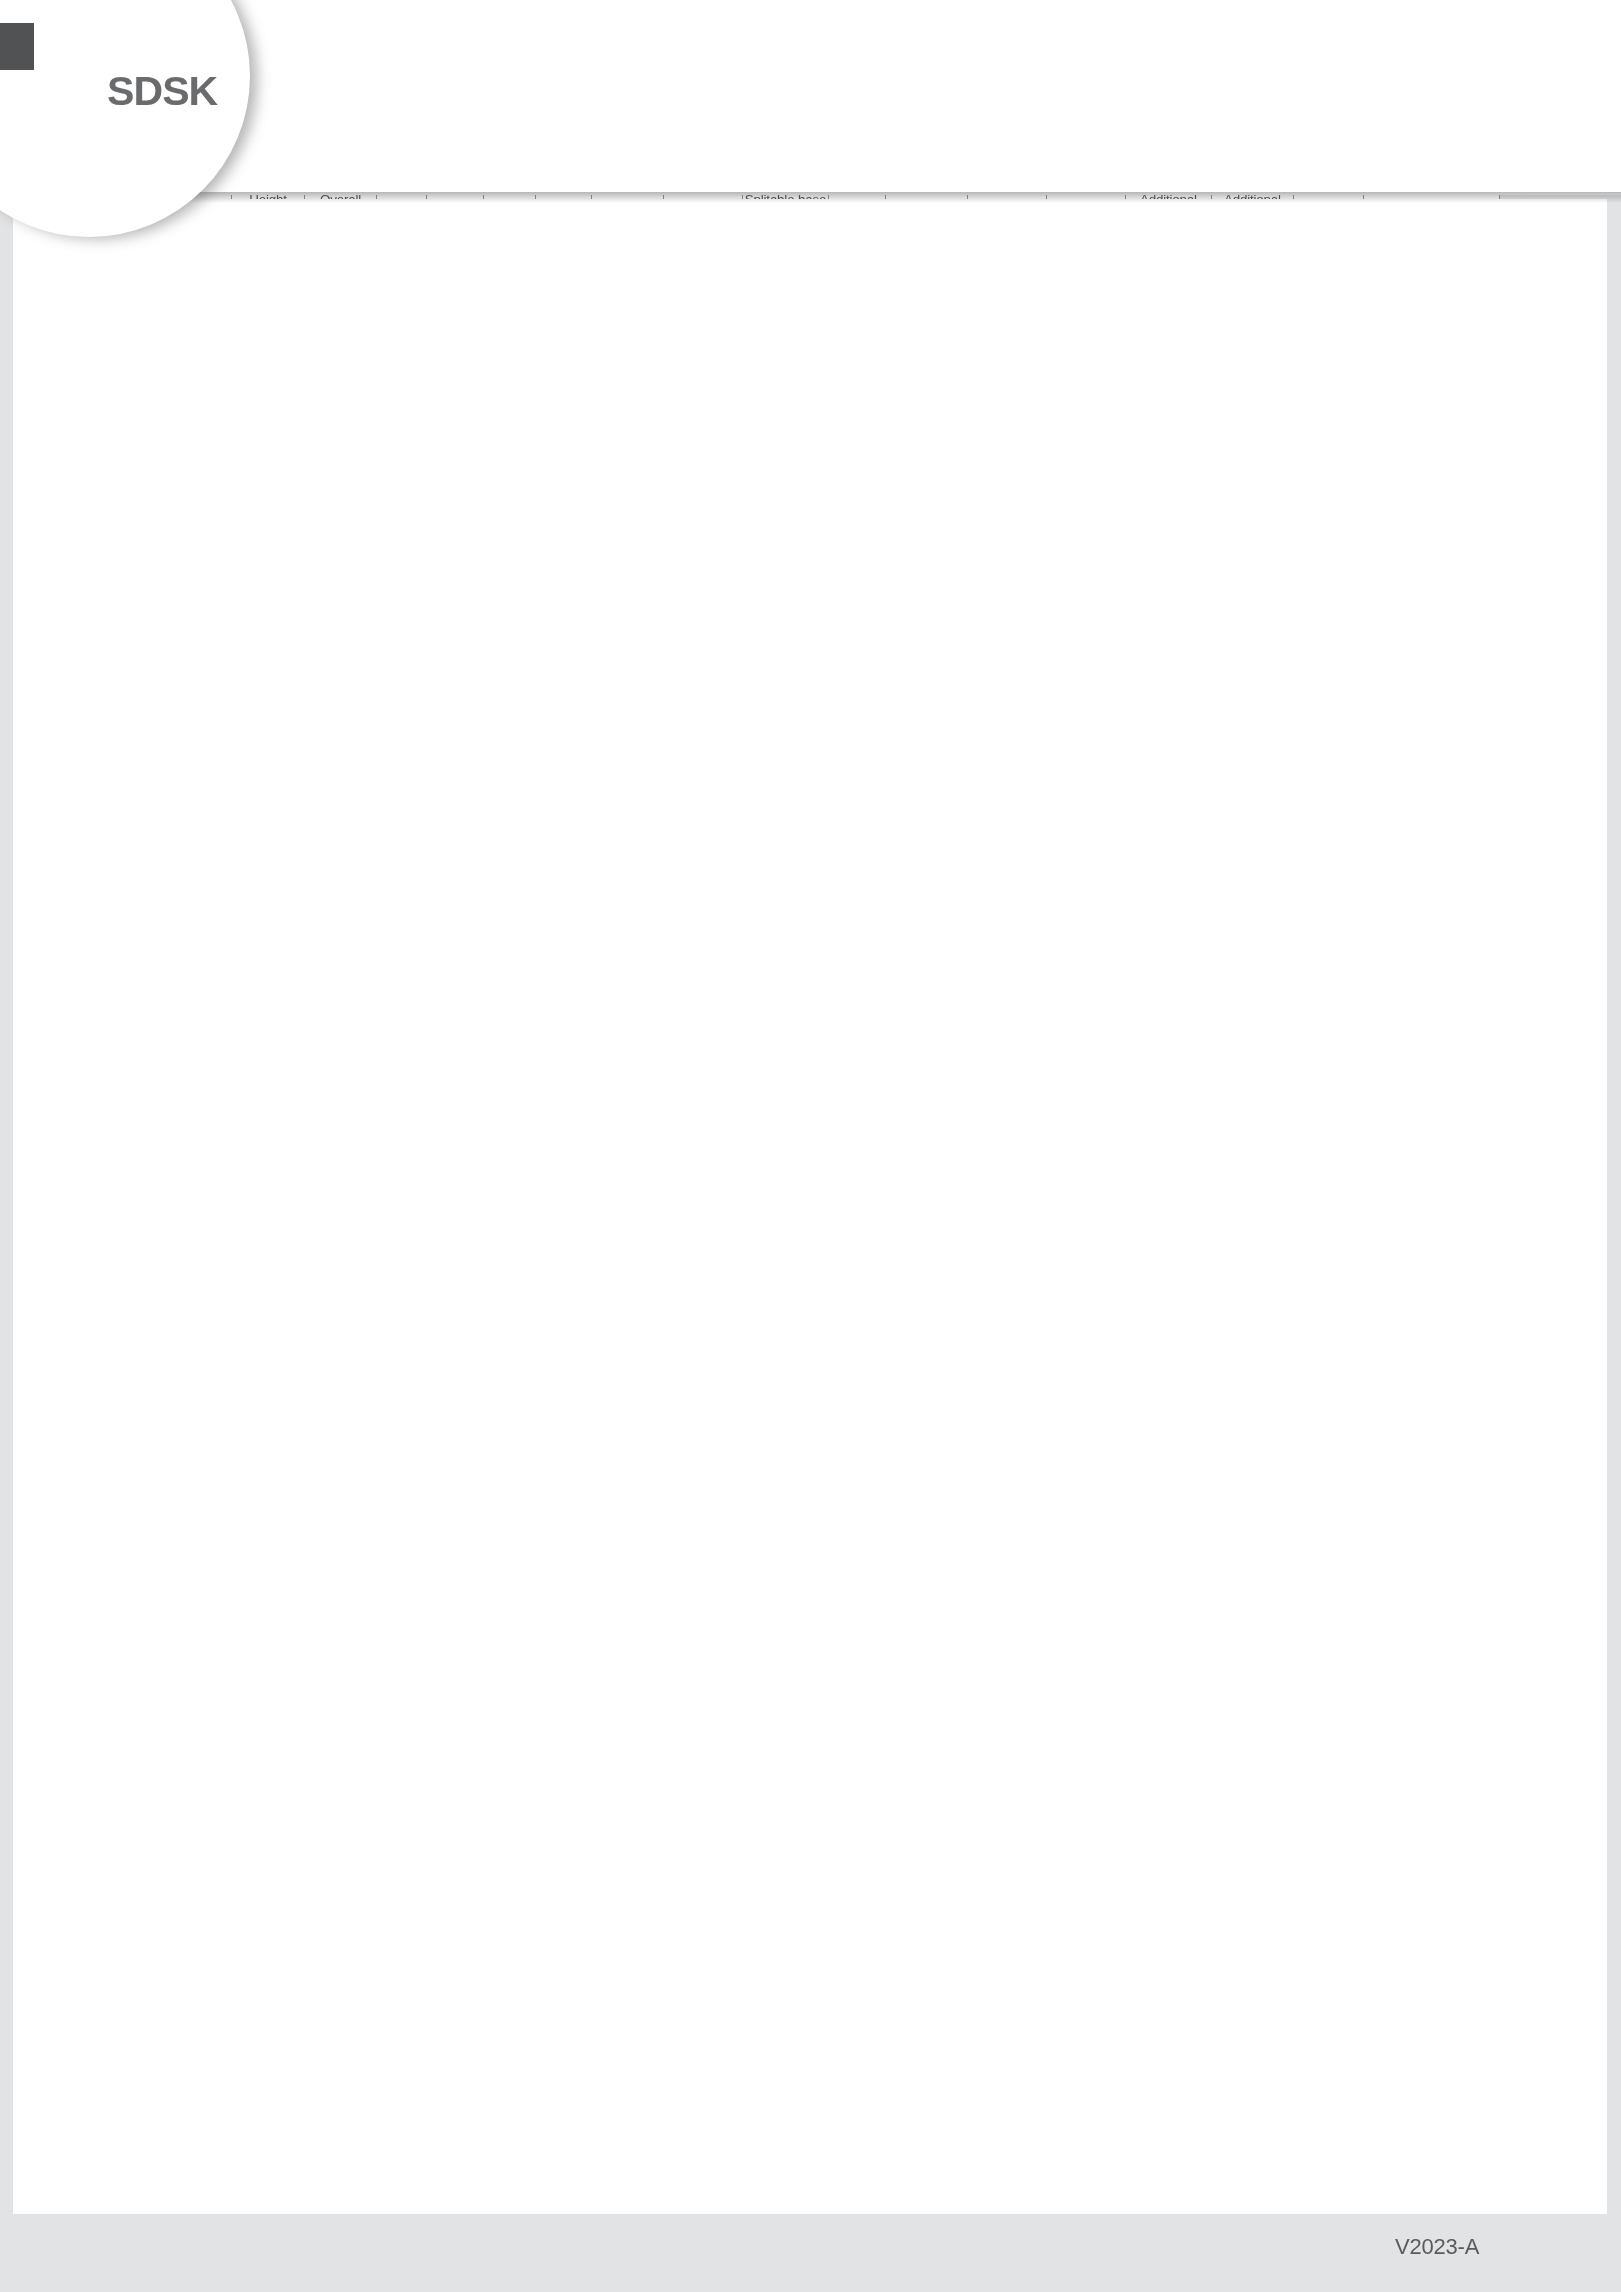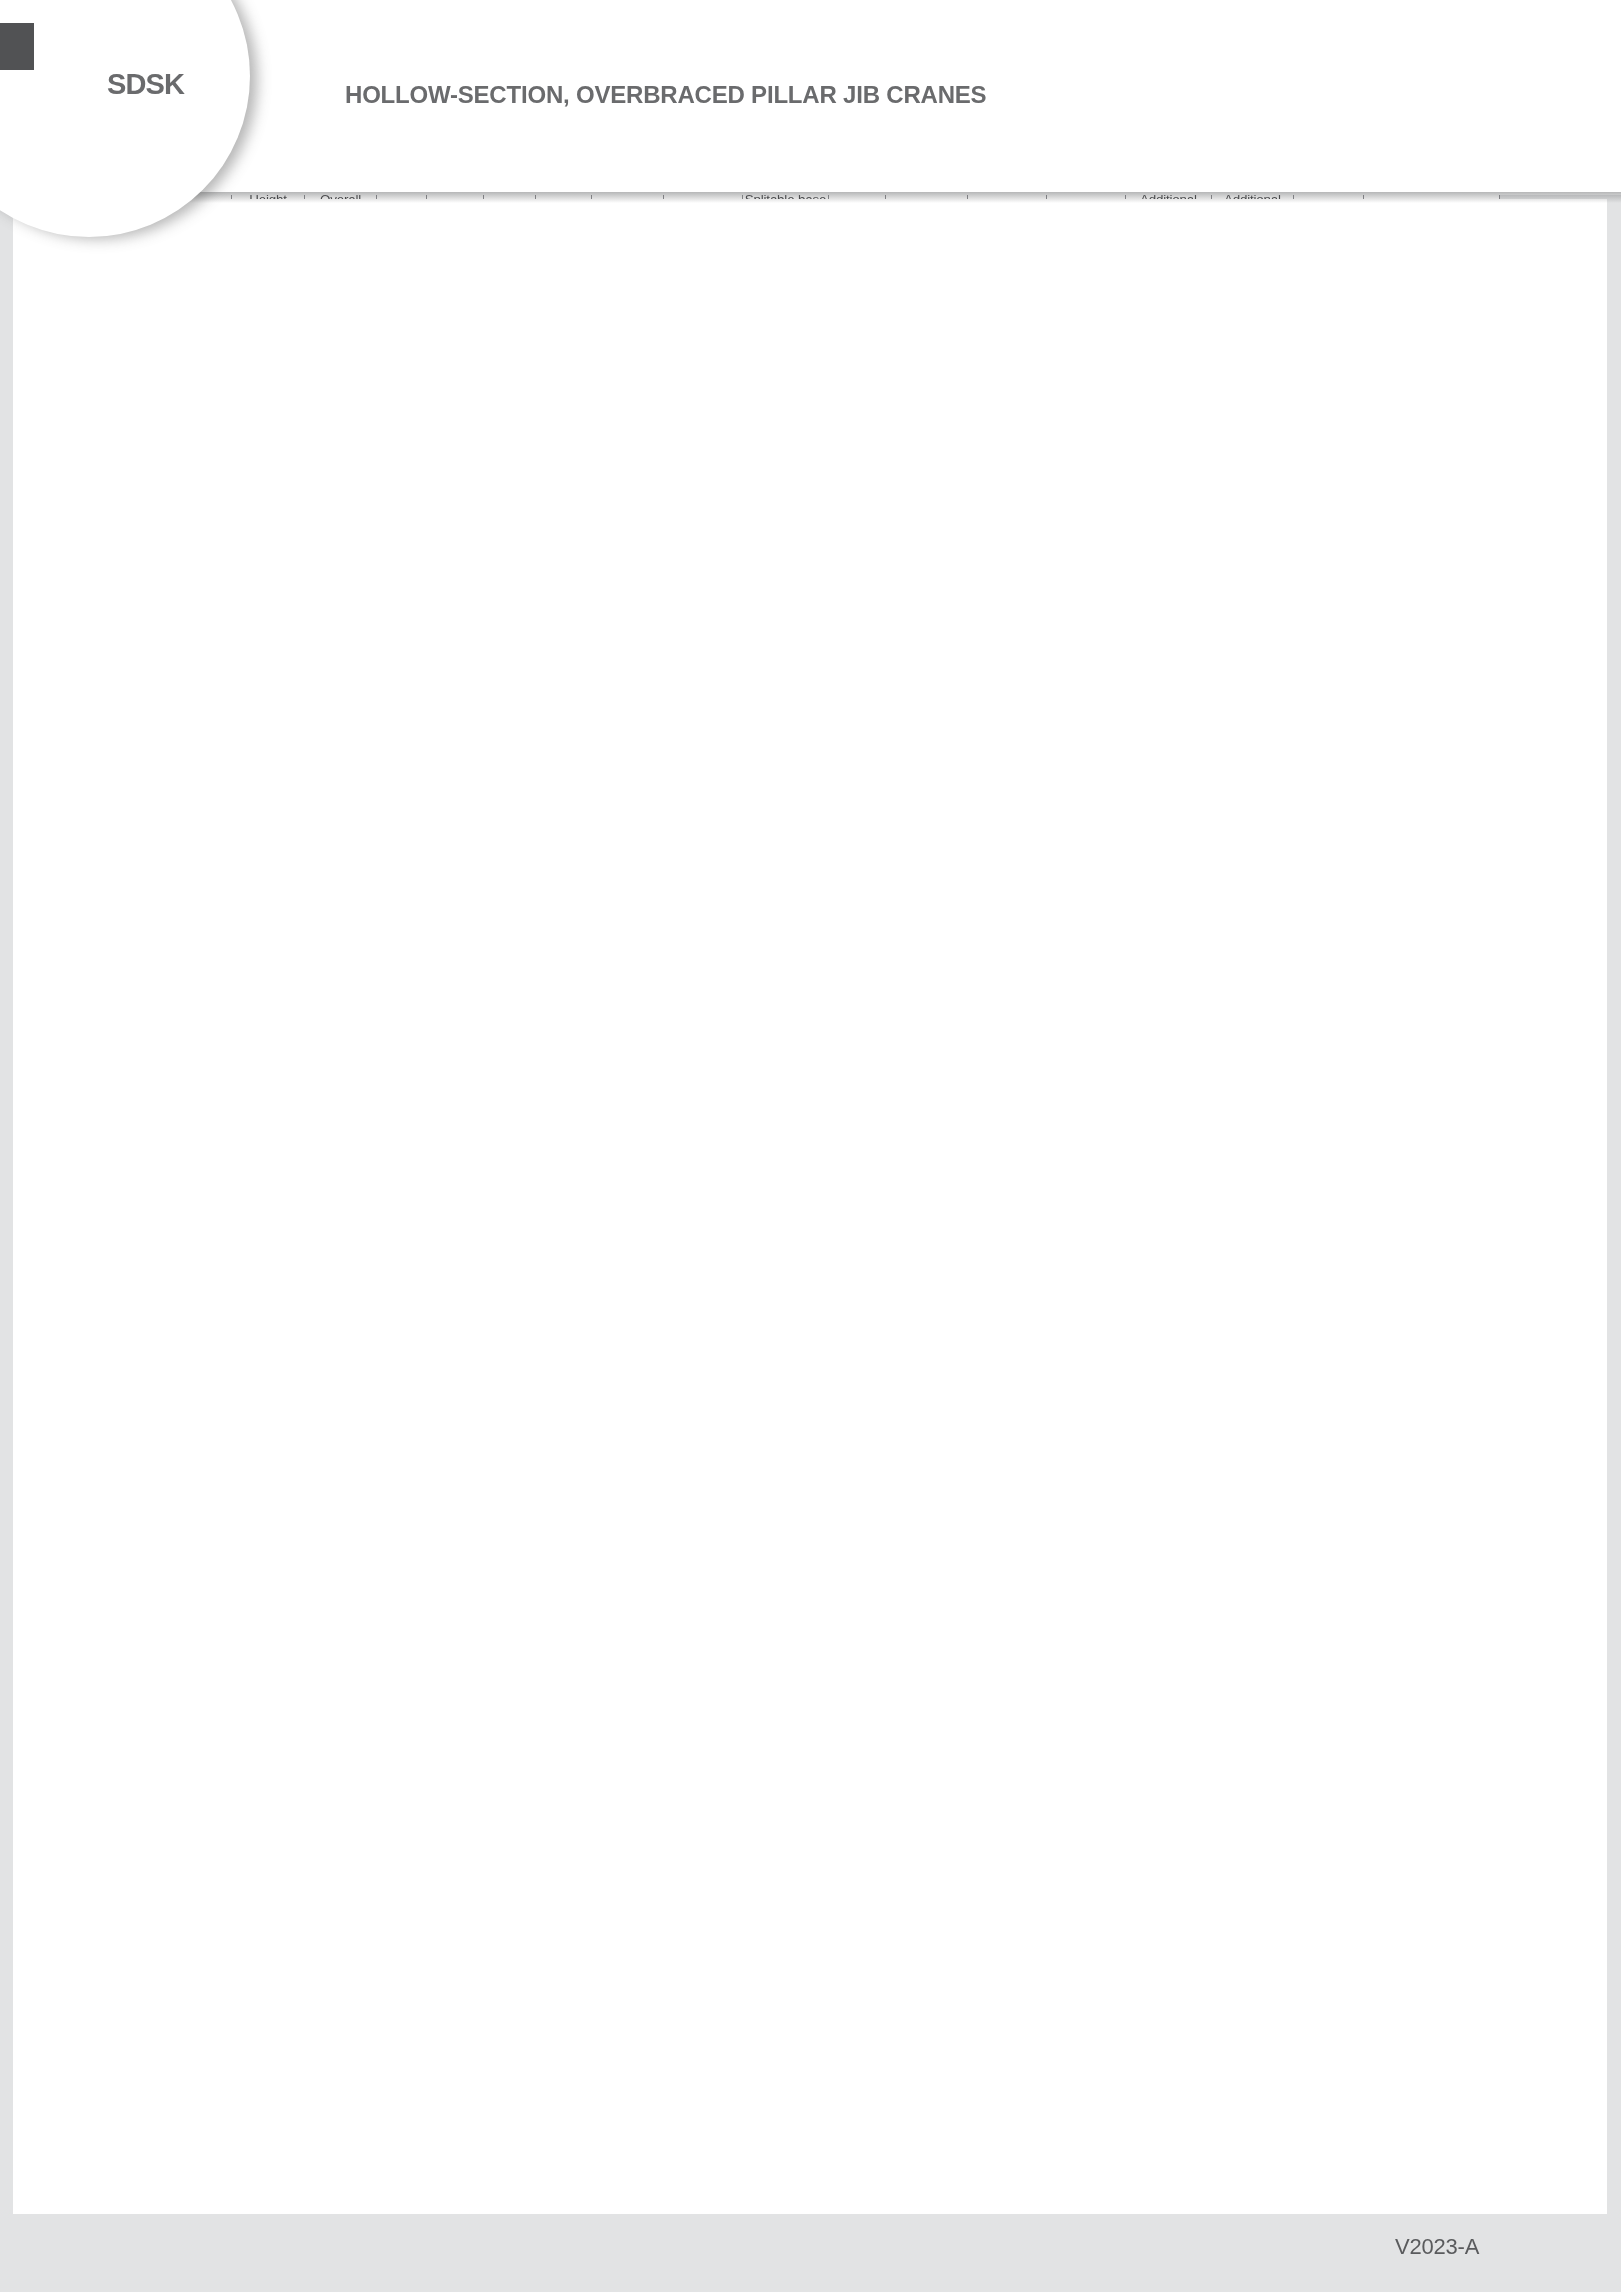--- a/index.html
+++ b/index.html
@@ -23,21 +23,21 @@
     background:#515254; z-index:6;
   }
   .logo-circle {
     position:absolute; top:-85px; left:-72px; width:322px; height:322px;
     border-radius:50%; background:#ffffff;
     box-shadow:9px 3.6px 14.3px -1.8px rgba(90,90,92,0.45);
     z-index:3;
   }
   .logo-text {
     position:absolute; top:68px; left:107px; z-index:5;
-    font-size:29px; font-weight:bold; color:#6a6b6d; letter-spacing:-0.9px;
+    font-size:41px; font-weight:bold; color:#6a6b6d; letter-spacing:-0.9px;
   }
   .page-title {
     position:absolute; top:81px; left:345px; z-index:5;
     font-size:24px; font-weight:bold; color:#6a6b6d; letter-spacing:-0.2px;
   }
   
   .card {
     position:absolute; top:199px; left:13.4px; width:1594px; height:2015px;
     background:#ffffff; z-index:1;
   }
@@ -96,21 +96,20 @@
 
 <div class="page">
 
   <div class="header-band"></div>
   <div class="header-gradient"></div>
   <div class="card"></div>
   <div class="logo-circle"></div>
   <div class="corner-block"></div>
 
   <div class="logo-text">SDSK</div>
-  <div class="page-title">HOLLOW-SECTION, OVERBRACED PILLAR JIB CRANES</div>
 
   <table class="spec-table">
     <colgroup>
         <col style="width: 73px;">
         <col style="width: 57px;">
         <col style="width: 73px;">
         <col style="width: 72px;">
         <col style="width: 50px;">
         <col style="width: 57px;">
         <col style="width: 52px;">

